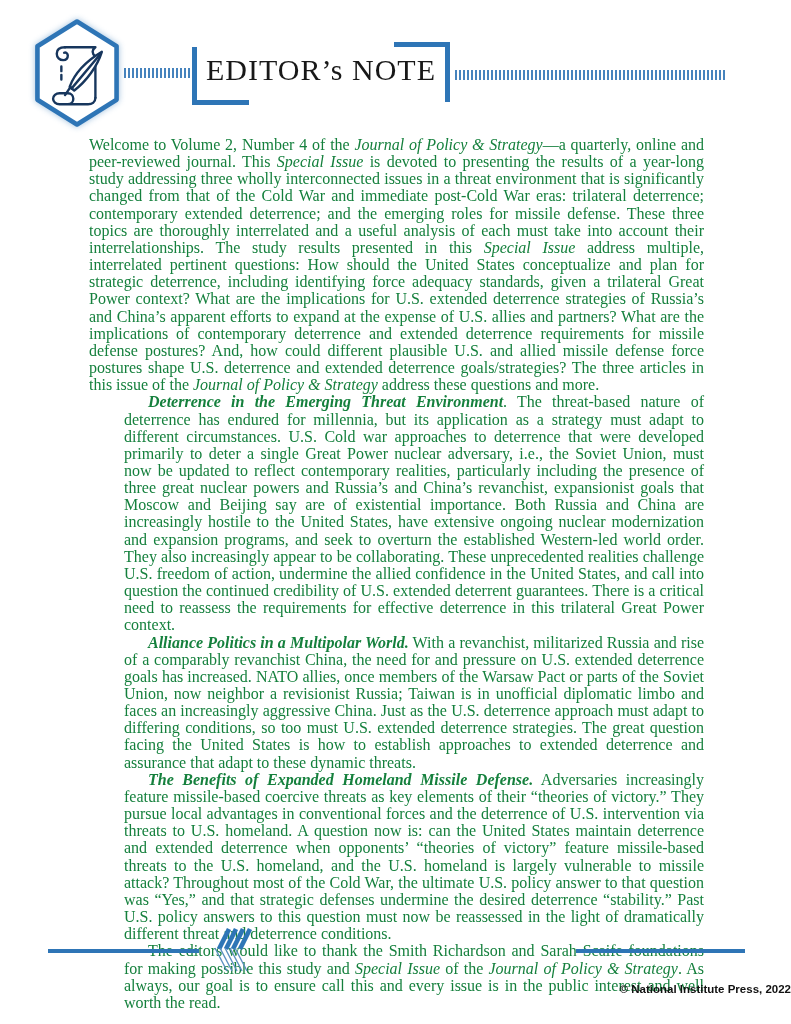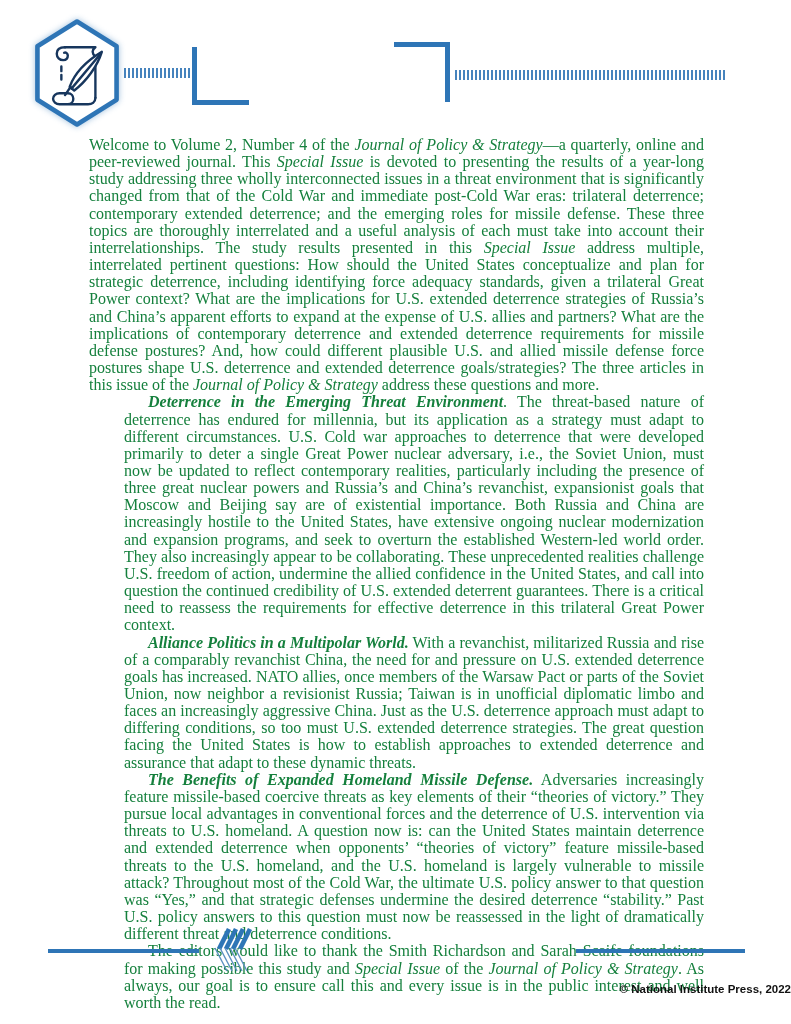--- a/index.html
+++ b/index.html
@@ -79,20 +79,21 @@
       <path d="M33 52 V70" stroke-dasharray="5 4"></path>
 
       <path d="M42 74 C48 58 62 45 77 36 C72 52 60 68 47 78 Z" fill="#ffffff"></path>
       <path d="M44 76 L75 39"></path>
       <path d="M37 83 L43 74"></path>
     </g>
   </svg>
 
   <div class="dash dash-1"></div>
   <div class="bracket-left"></div>
+  <div class="page-title">EDITOR’s NOTE</div>
   <div class="bracket-right"></div>
   <div class="dash dash-2"></div>
 
   <div class="article">
       <p class=""><span>Welcome to Volume 2, Number 4 of the </span><span class="it">Journal of Policy &amp; Strategy</span><span>—a quarterly, online and peer-reviewed journal.  This </span><span class="it">Special Issue</span><span> is devoted to presenting the results of a year-long study addressing three wholly interconnected issues in a threat environment that is significantly changed from that of the Cold War and immediate post-Cold War eras:  trilateral deterrence; contemporary extended deterrence; and the emerging roles for missile defense.  These three topics are thoroughly interrelated and a useful analysis of each must take into account their interrelationships.  The study results presented in this </span><span class="it">Special Issue</span><span> address multiple, interrelated pertinent questions: How should the United States conceptualize and plan for strategic deterrence, including identifying force adequacy standards, given a trilateral Great Power context? What are the implications for U.S. extended deterrence strategies of Russia’s and China’s apparent efforts to expand at the expense of U.S. allies and partners? What are the implications of contemporary deterrence and extended deterrence requirements for missile defense postures?  And, how could different plausible U.S. and allied missile defense force postures shape U.S. deterrence and extended deterrence goals/strategies?  The three articles in this issue of the </span><span class="it">Journal of Policy &amp; Strategy</span><span> address these questions and more.</span></p>
       <p class="indent"><span class="bi">Deterrence in the Emerging Threat Environment</span><span>. The threat-based nature of deterrence has endured for millennia, but its application as a strategy must adapt to different circumstances. U.S. Cold war approaches to deterrence that were developed primarily to deter a single Great Power nuclear adversary, i.e., the Soviet Union, must now be updated to reflect contemporary realities, particularly including the presence of three great nuclear powers and Russia’s and China’s revanchist, expansionist goals that Moscow and Beijing say are of existential importance.  Both Russia and China are increasingly hostile to the United States, have extensive ongoing nuclear modernization and expansion programs, and seek to overturn the established Western-led world order.  They also increasingly appear to be collaborating.  These unprecedented realities challenge U.S. freedom of action, undermine the allied confidence in the United States, and call into question the continued credibility of U.S. extended deterrent guarantees.  There is a critical need to reassess the requirements for effective deterrence in this trilateral Great Power context.</span></p>
       <p class="indent"><span class="bi">Alliance Politics in a Multipolar World.</span><span>  With a revanchist, militarized Russia and rise of a comparably revanchist China, the need for and pressure on U.S. extended deterrence goals has increased.  NATO allies, once members of the Warsaw Pact or parts of the Soviet Union, now neighbor a revisionist Russia; Taiwan is in unofficial diplomatic limbo and faces an increasingly aggressive China.  Just as the U.S. deterrence approach must adapt to differing conditions, so too must U.S. extended deterrence strategies. The great question facing the United States is how to establish approaches to extended deterrence and assurance that adapt to these dynamic threats.</span></p>
       <p class="indent"><span class="bi">The Benefits of Expanded Homeland Missile Defense.</span><span>  Adversaries increasingly feature missile-based coercive threats as key elements of their “theories of victory.”  They pursue local advantages in conventional forces and the deterrence of U.S. intervention via threats to U.S. homeland. A question now is: can the United States maintain deterrence and extended deterrence when opponents’ “theories of victory” feature missile-based threats to the U.S. homeland, and the U.S. homeland is largely vulnerable to missile attack? Throughout most of the Cold War, the ultimate U.S. policy answer to that question was “Yes,” and that strategic defenses undermine the desired deterrence “stability.”   Past U.S. policy answers to this question must now be reassessed in the light of dramatically different threat and deterrence conditions.</span></p>
       <p class="indent"><span>The editors would like to thank the Smith Richardson and Sarah Scaife foundations for making possible this study and </span><span class="it">Special Issue</span><span> of the </span><span class="it">Journal of Policy &amp; Strategy</span><span>. As always, our goal is to ensure call this and every issue is in the public interest and well worth the read.</span></p>
     </div>

